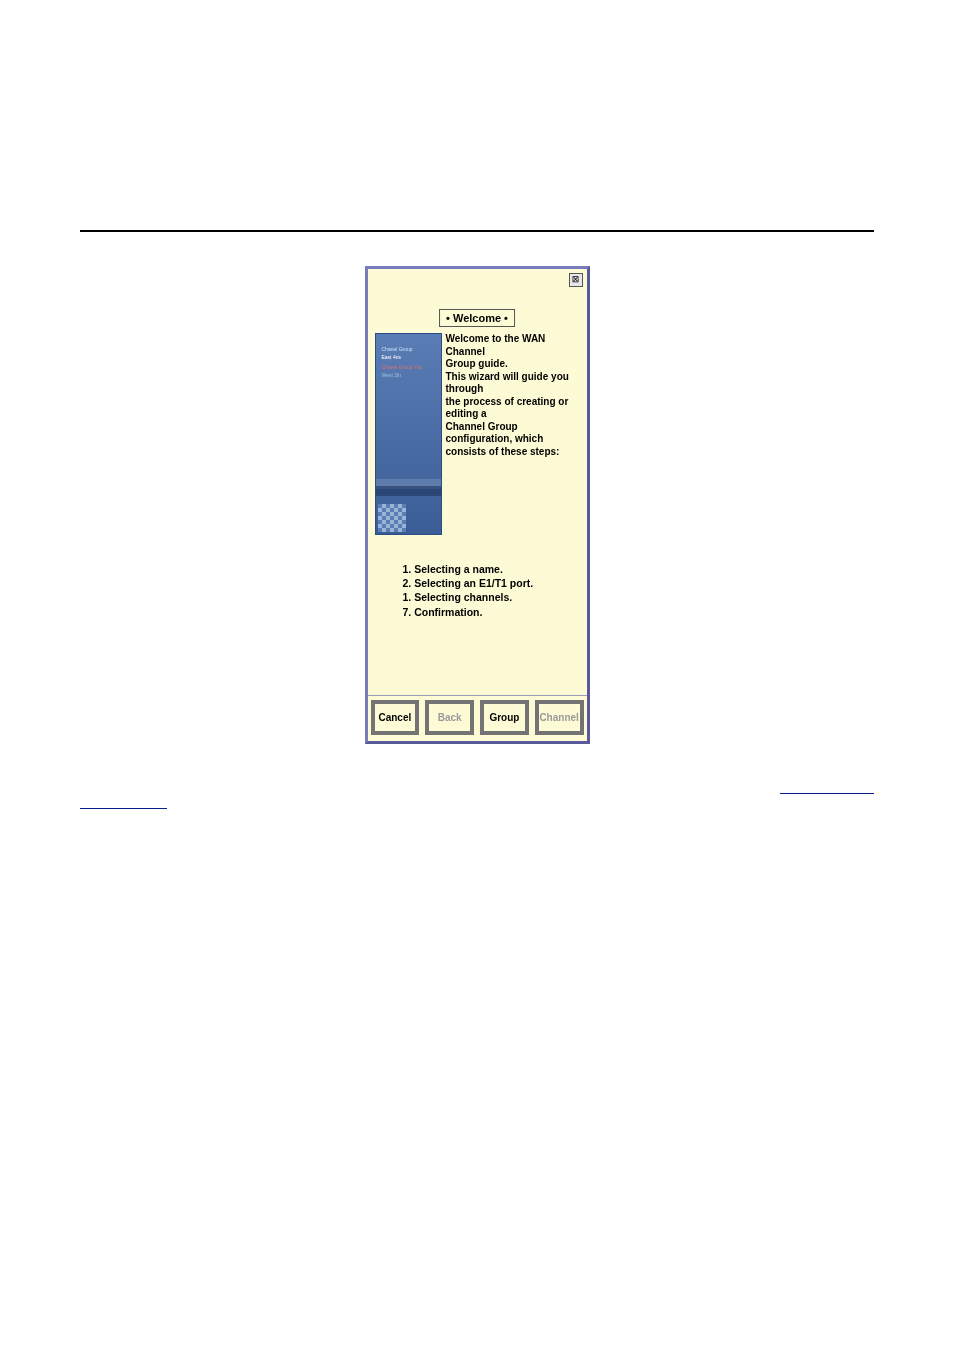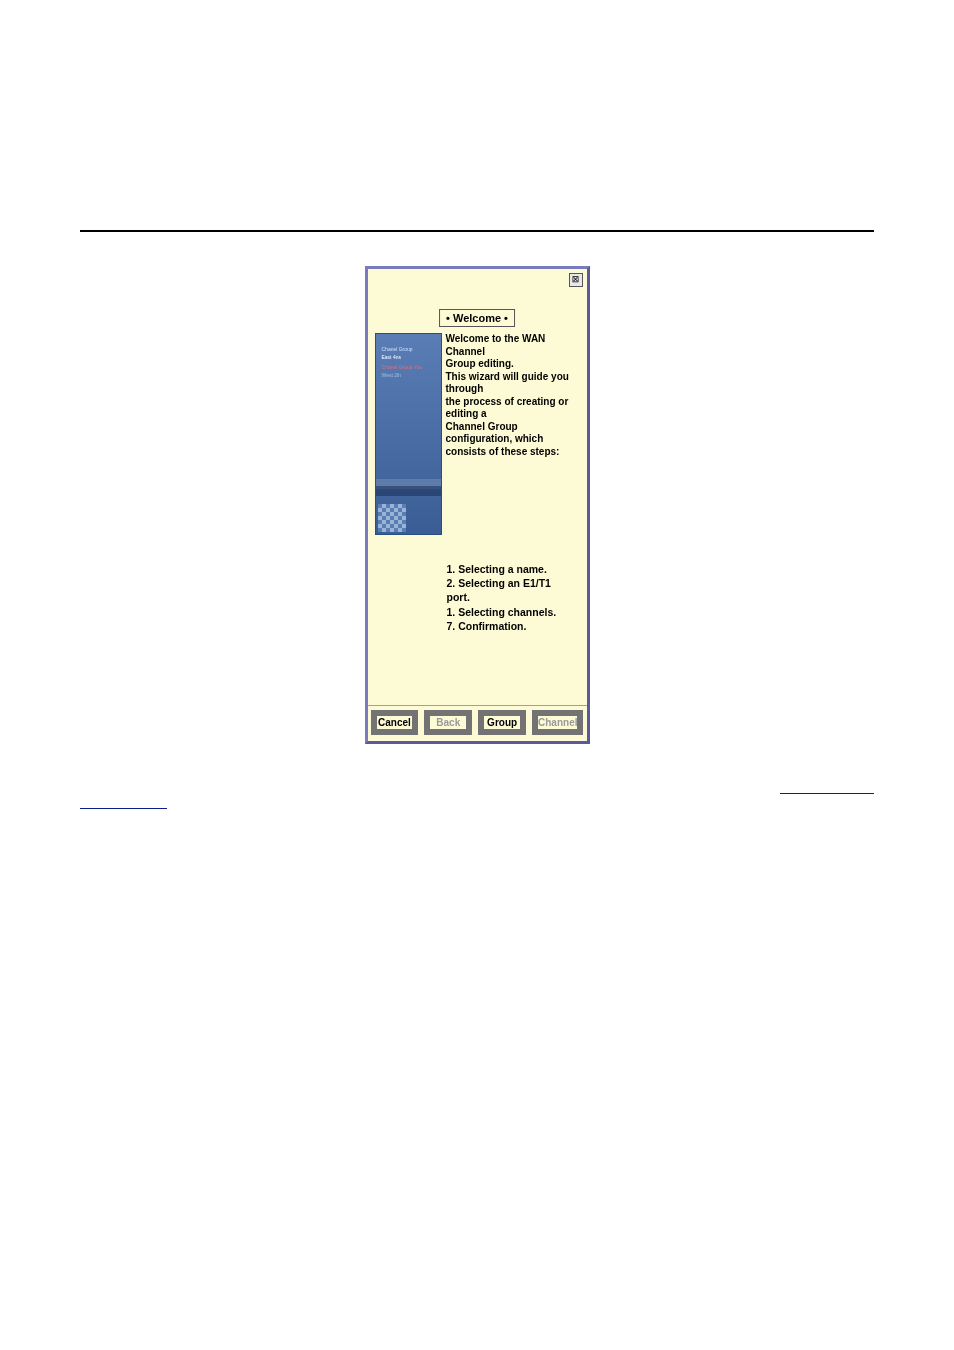--- a/index.html
+++ b/index.html
@@ -113,37 +113,36 @@
   }
   .steps-text {
     position: absolute;
     top: 293px;
     left: 35px;
     right: 10px;
     font-size: 10.5px;
     font-weight: bold;
     line-height: 1.35;
     color: #000;
-    margin-left: 44px;
   }
   .btn-row {
     position: absolute;
     left: 0;
     right: 0;
     bottom: 6px;
     display: flex;
     border-top: 1px solid #9a9bc0;
   }
   .btn {
     flex: 1;
     text-align: center;
-    padding: 1px 0;
+    padding: 8px 0;
     font-size: 10px;
     font-weight: bold;
-    border: 6px solid #737373;
+    border: 4px solid #737373;
     background: #fdfbd5;
     margin: 4px 3px 0 3px;
   }
   .btn.enabled { color: #000; }
   .btn.disabled { color: #9a9a9a; }
   .below-links {
     margin-top: 36px;
     display: flex;
     justify-content: space-between;
     align-items: flex-start;
@@ -183,21 +182,21 @@
         <span class="label l2">East 4ns</span>
         <span class="label l3">Chanel Group You</span>
         <span class="label l4">West 2fn</span>
         <div class="stripe s2"></div>
         <div class="stripe s1"></div>
         <div class="checker"></div>
       </div>
 
       <div class="body-text">
         <div>Welcome to the WAN Channel</div>
-        <div>Group editing.</div>
+        <div>Group guide.</div>
         <div>This wizard will guide you through</div>
         <div>the process of creating or editing a</div>
         <div>Channel Group configuration, which</div>
         <div>consists of these steps:</div>
       </div>
 
       <div class="steps-text">
         <div>1. Selecting a name.</div>
         <div>2. Selecting an E1/T1 port.</div>
         <div>1. Selecting channels.</div>

